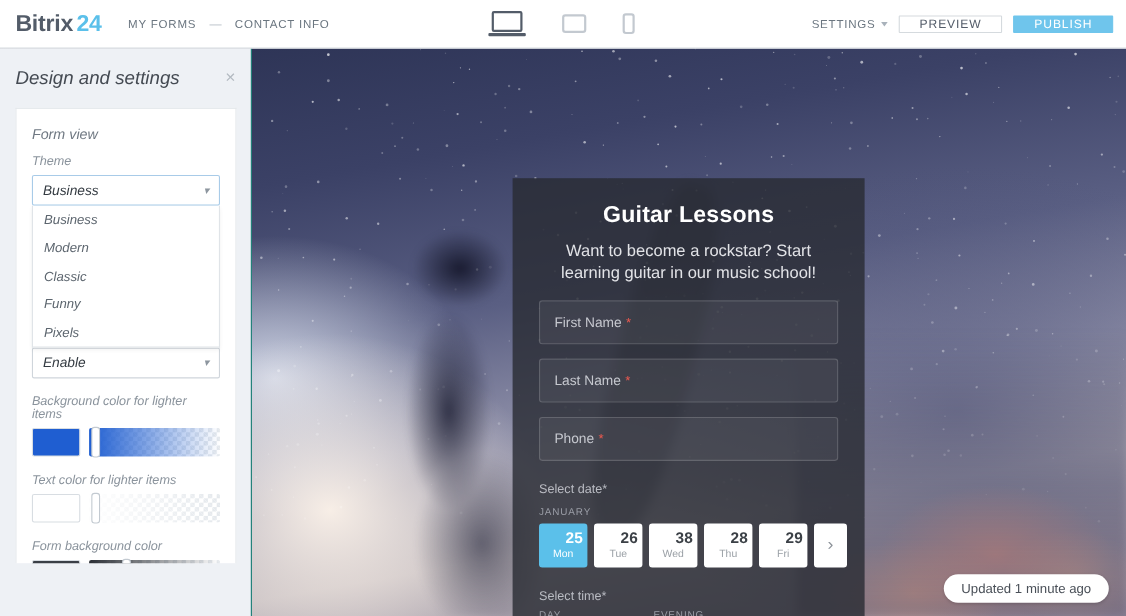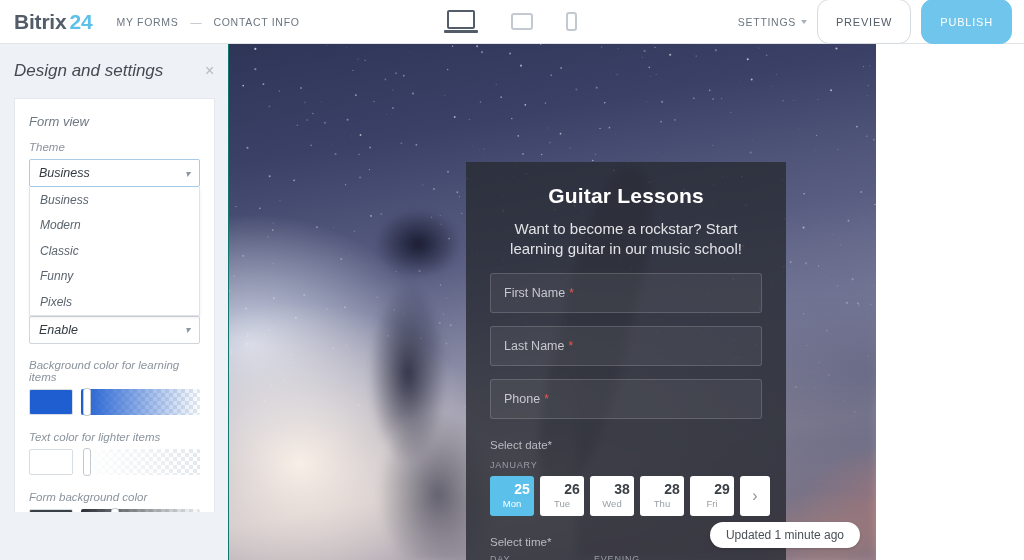--- a/index.html
+++ b/index.html
@@ -38,29 +38,29 @@
   .dev-tablet .screen { width: 22px; height: 17px; border: 2px solid #c3c9d0; border-radius: 3px; background: #fff; }
   .dev-mobile .screen { width: 11px; height: 19px; border: 2px solid #c3c9d0; border-radius: 3px; background: #fff; }
 
   .topright { position: absolute; right: 12px; display: flex; align-items: center; gap: 10px; }
   .settings-btn {
     font-size: 10.5px; letter-spacing: .7px; text-transform: uppercase;
     color: #6b7680; display: flex; align-items: center; gap: 5px; cursor: pointer; justify-content: space-between;
   }
   .caret { width: 0; height: 0; border-left: 3.5px solid transparent; border-right: 3.5px solid transparent; border-top: 4px solid #a9b2bb; }
   .btn {
-    height: 45px; padding: 0 18px; display: flex; align-items: center; justify-content: center;
-    font-size: 11px; letter-spacing: .8px; text-transform: uppercase; border-radius: 12px; cursor: pointer;
+    height: 16px; padding: 0 18px; display: flex; align-items: center; justify-content: center;
+    font-size: 11px; letter-spacing: .8px; text-transform: uppercase; border-radius: 1px; cursor: pointer;
   }
   .btn-preview { background: #fff; border: 1px solid #d5dade; color: #535c69; }
   .btn-publish { background: #6fc5ec; border: 1px solid #6fc5ec; color: #fff; }
 
   
   .canvas {
-    position: absolute; top: 44px; left: 0; width: 876px; height: 516px; overflow: hidden;
+    position: absolute; top: 44px; left: 0; width: 1024px; height: 516px; overflow: hidden;
     background:
       radial-gradient(ellipse 150px 90px at 905px 460px, rgba(255,150,120,.55), rgba(255,150,120,0) 70%),
       radial-gradient(ellipse 120px 70px at 830px 495px, rgba(255,170,130,.5), rgba(255,170,130,0) 70%),
       radial-gradient(ellipse 90px 60px at 975px 480px, rgba(255,190,150,.4), rgba(255,190,150,0) 70%),
       radial-gradient(ellipse 170px 110px at 60px 430px, rgba(255,200,165,.5), rgba(255,200,165,0) 72%),
       radial-gradient(ellipse 280px 230px at 300px 420px, rgba(255,245,235,.92), rgba(255,245,235,0) 70%),
       radial-gradient(ellipse 250px 180px at 250px 300px, rgba(226,232,245,.85), rgba(226,232,245,0) 72%),
       radial-gradient(ellipse 420px 300px at 870px 330px, rgba(70,75,115,.55), rgba(40,45,80,0) 75%),
       linear-gradient(170deg, #2a3152 0%, #3b4166 24%, #5a5f83 45%, #8e8fa8 62%, #b9b2b8 78%, #8c8397 100%);
   }
@@ -820,21 +820,21 @@
         <div class="dd-item">Classic</div>
         <div class="dd-item">Funny</div>
         <div class="dd-item">Pixels</div>
       </div>
 
       <div class="select" style="margin-top:0">
         <span>Enable</span>
         <span class="chev">▾</span>
       </div>
 
-      <div class="fld-label" style="margin-top:15px">Background color for learning items</div>
+      <div class="fld-label" style="margin-top:15px">Background color for lighter items</div>
       <div class="colorrow">
         <div class="swatch" style="background:#1f5ed1"></div>
         <div class="slider">
           <div class="grad" style="background:linear-gradient(90deg,#1f5ed1,rgba(31,94,209,0))"></div>
           <div class="knob" style="left:2px"></div>
         </div>
       </div>
 
       <div class="fld-label" style="margin-top:16px">Text color for lighter items</div>
       <div class="colorrow">

